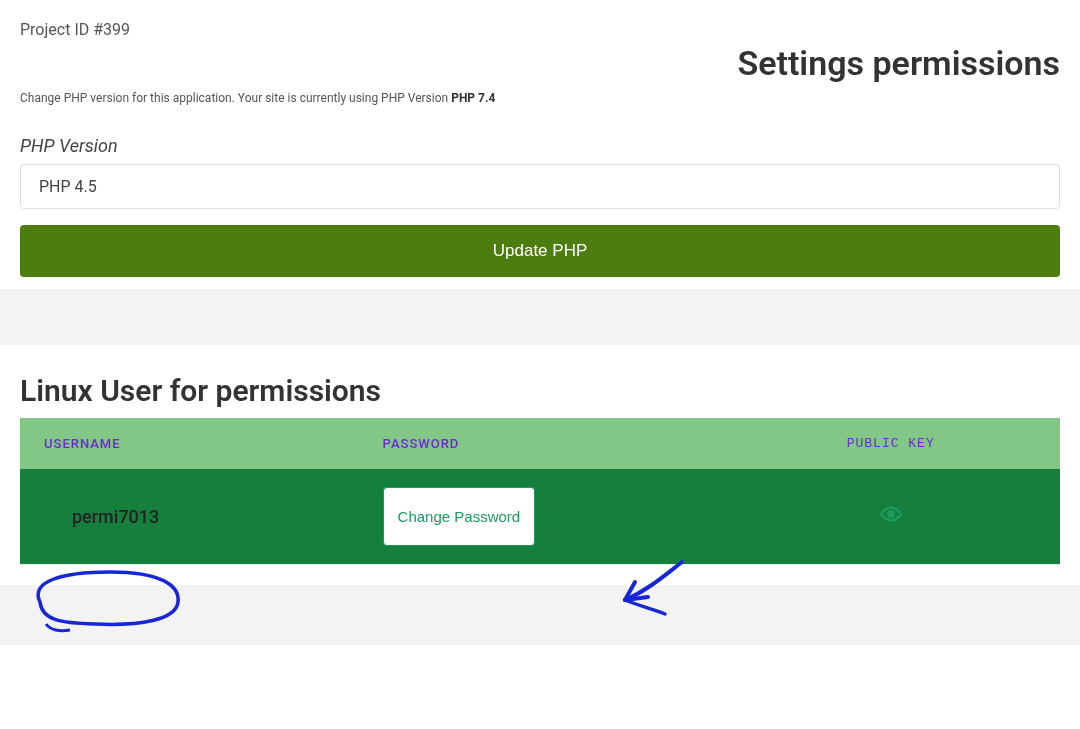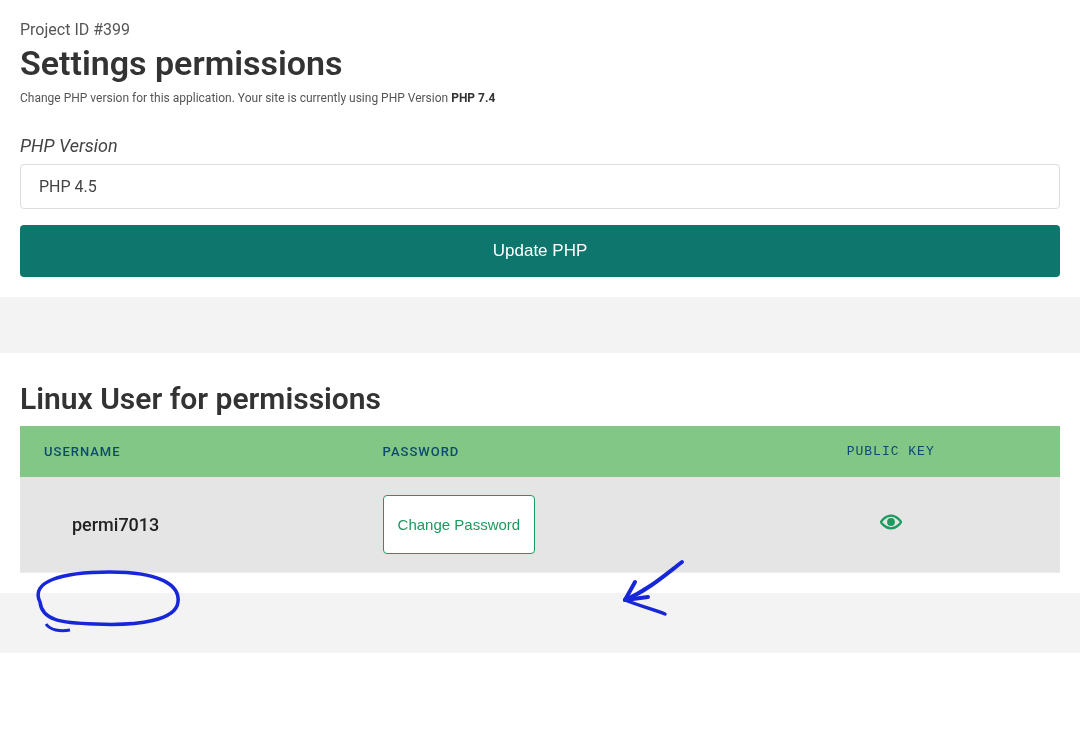--- a/index.html
+++ b/index.html
@@ -25,20 +25,21 @@
     .project-id {
       font-size: 16px;
       color: #555;
       margin-bottom: 4px;
     }
     .page-title {
       font-size: 34px;
       font-weight: 600;
       color: #333;
       margin-bottom: 8px;
+      text-align: right;
     }
     .description {
       font-size: 12px;
       color: #555;
       margin-bottom: 30px;
     }
     .description b {
       font-weight: 700;
       color: #333;
     }
@@ -58,28 +59,28 @@
     .select-display {
       padding: 12px 18px;
       font-size: 16px;
       color: #444;
       display: flex;
       justify-content: space-between;
       align-items: center;
     }
     .btn-dark {
       width: 100%;
-      background: #0f766e;
+      background: #4d7c0f;
       color: #fff;
       border: none;
       padding: 16px 0;
       font-size: 17px;
       border-radius: 4px;
       cursor: pointer;
-      margin-bottom: 20px;
+      margin-bottom: 12px;
     }
     .gap {
       height: 56px;
       background: #f3f3f3;
     }
     .section-linux {
       padding: 28px 20px 0 20px;
       background: #fff;
     }
     .section-title {
@@ -92,37 +93,37 @@
       font-size: 16px;
       color: #555;
       margin-bottom: 22px;
     }
     .table-wrap {
       width: 100%;
     }
     .table-head {
       display: flex;
       background: #82c785;
-      color: #0c4a6e;
+      color: #6d28d9;
       text-transform: uppercase;
       font-size: 13px;
       letter-spacing: 1px;
       font-weight: 500;
     }
     .th, .td {
       padding: 18px 24px;
     }
     .col-user { flex: 1.2; }
     .col-pass { flex: 1.3; text-align: left; }
     .col-key  { flex: 1.2; text-align: center; font-family: Liberation Mono, monospace; }
     .table-row {
       display: flex;
       align-items: center;
       border-bottom: 1px solid #eee;
-      background: #e5e5e5;
+      background: #15803d;
     }
     .username {
       font-size: 18px;
       font-weight: 500;
       color: #222;
       padding-left: 28px;
     }
     .btn-outline {
       display: inline-block;
       border: 1px solid #1d9b5f;

